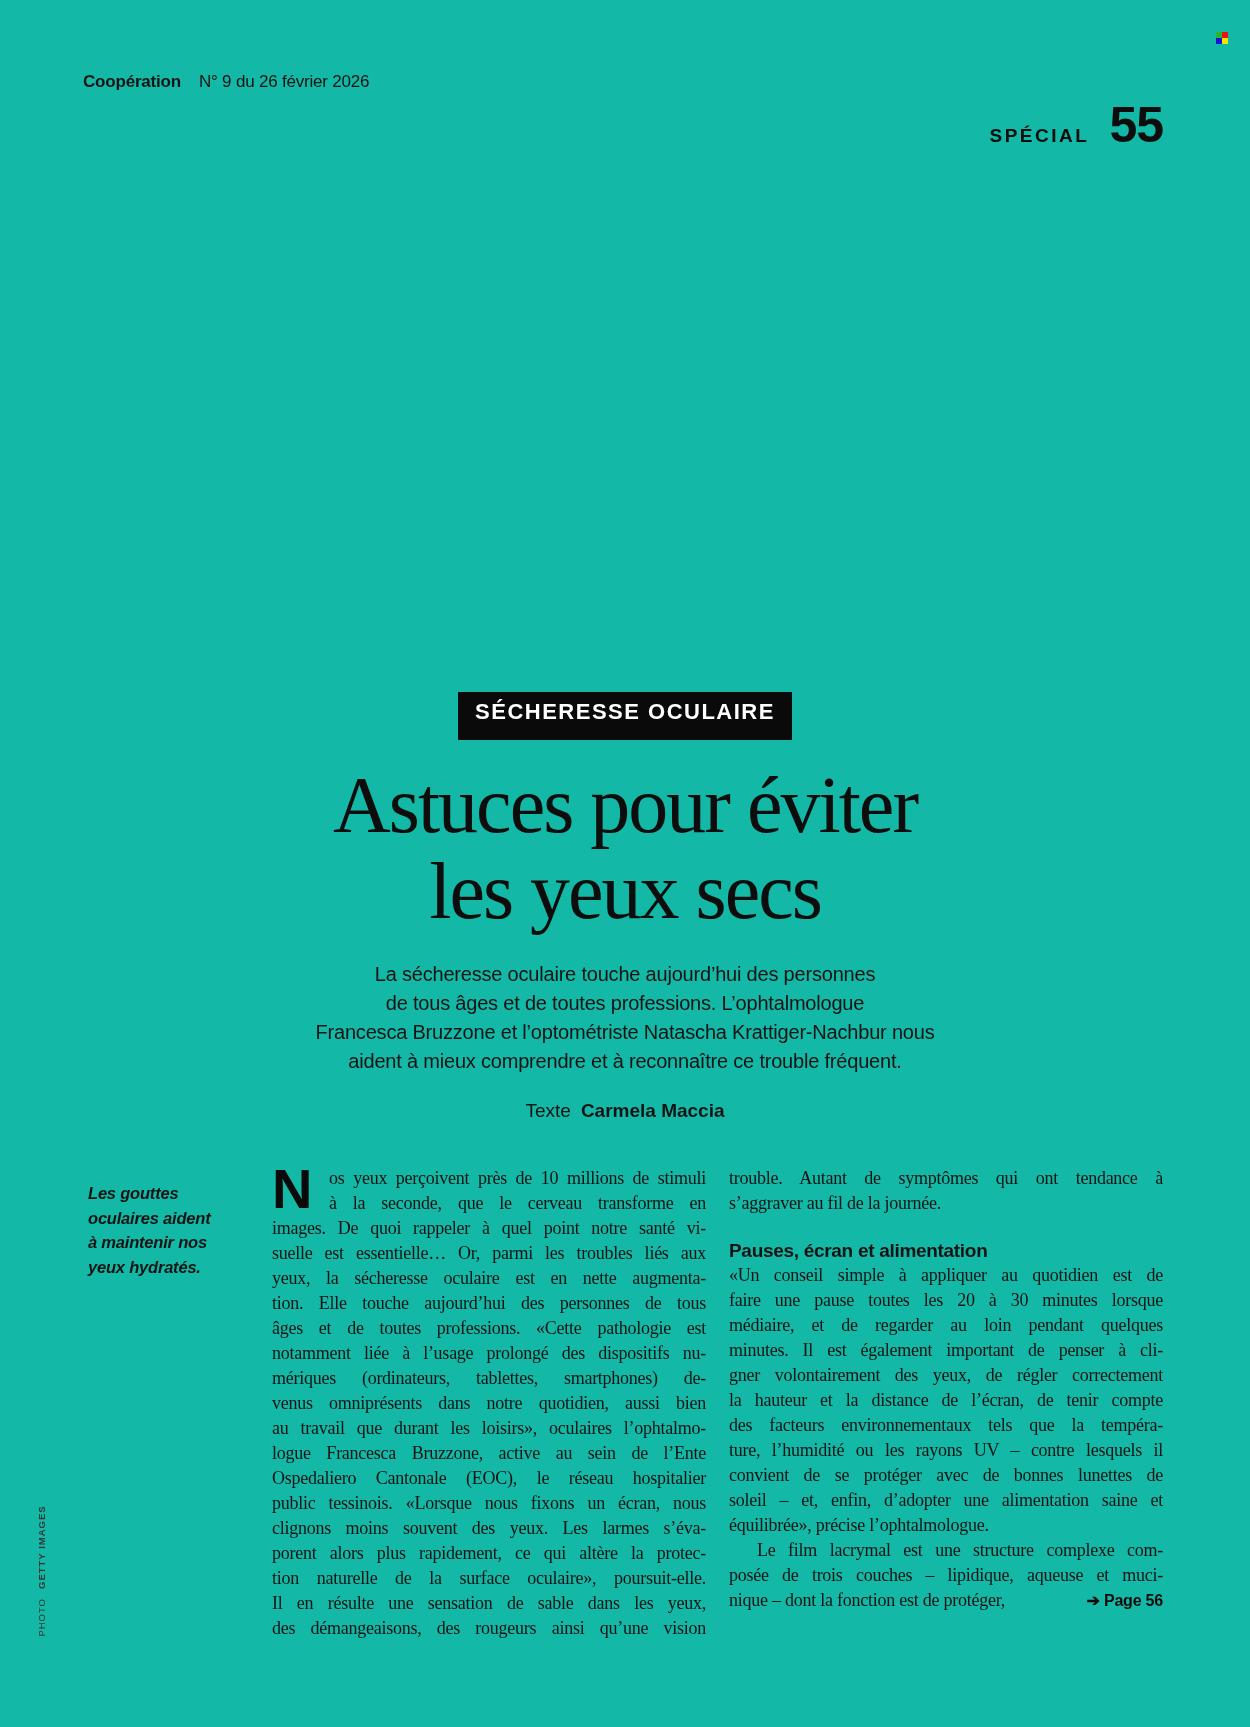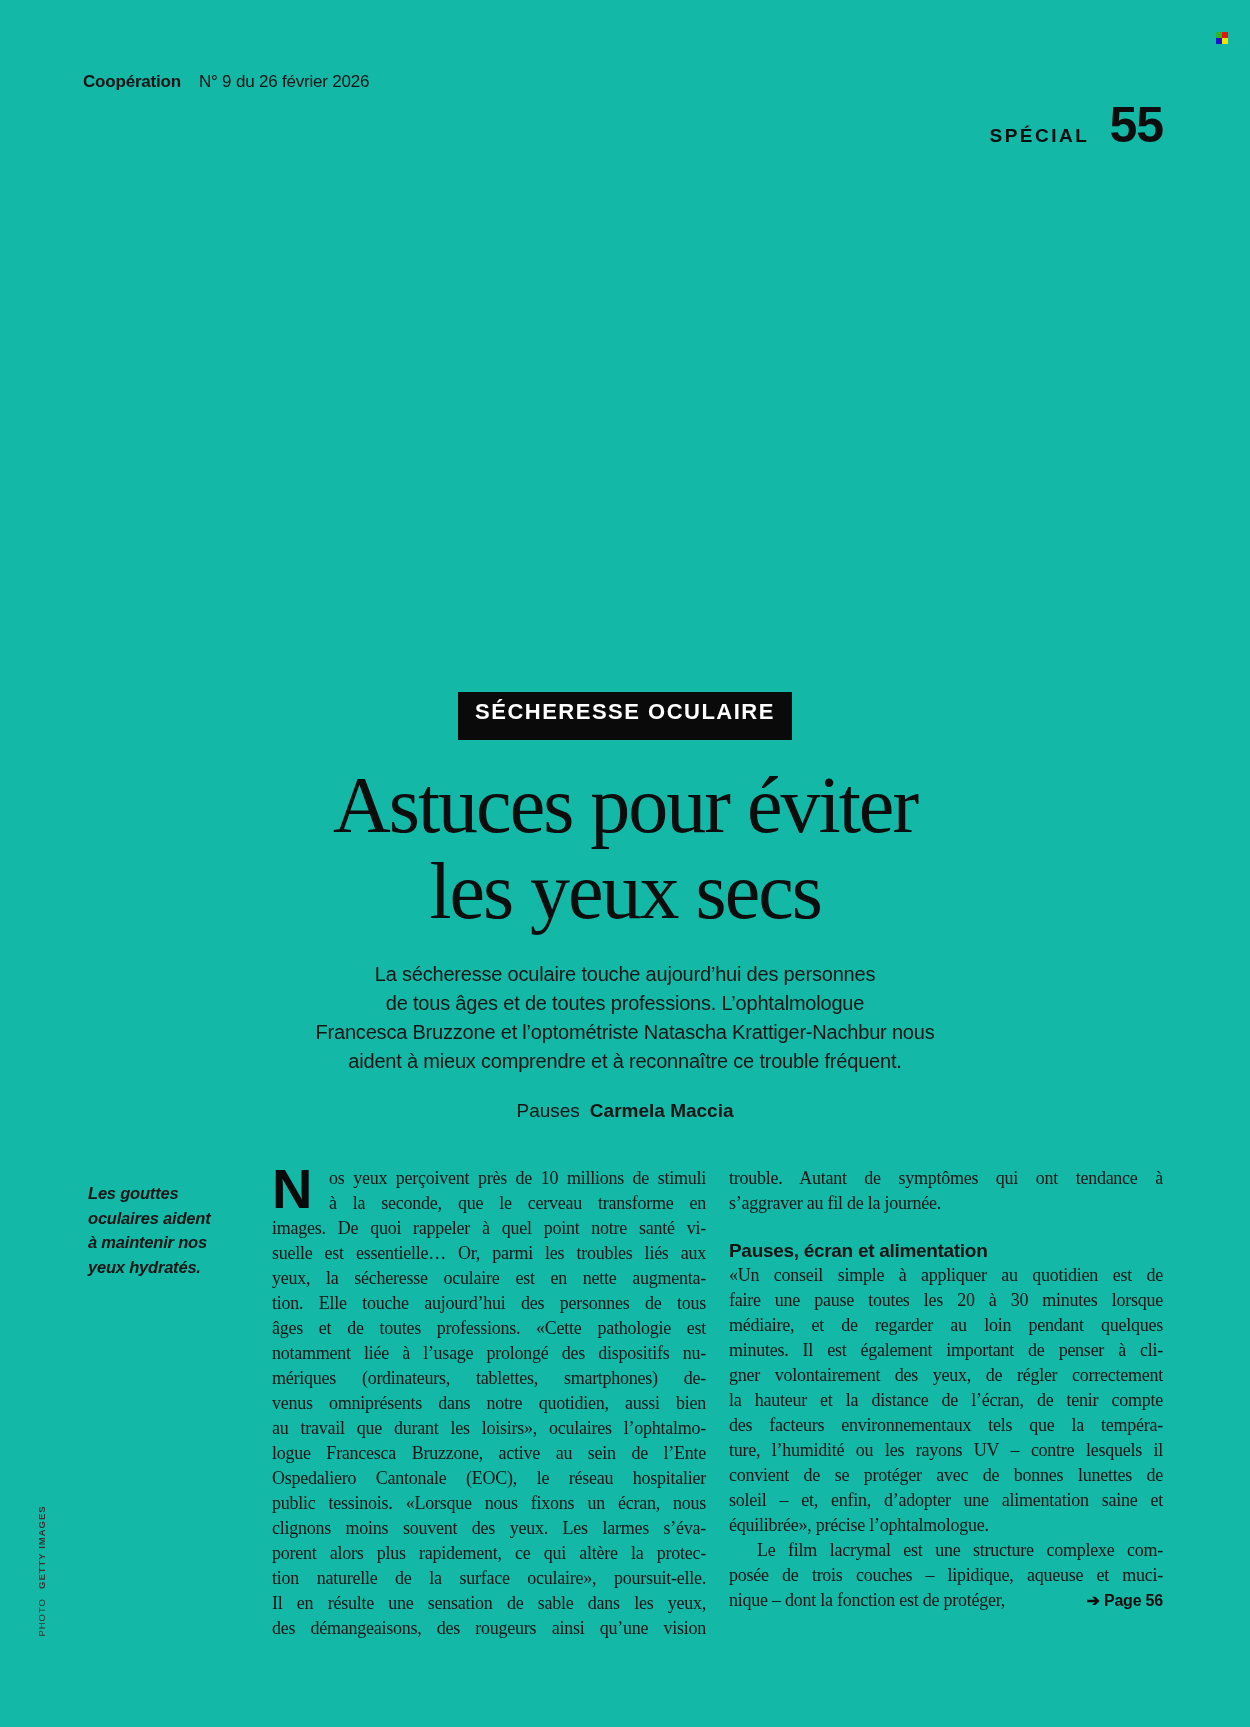--- a/index.html
+++ b/index.html
@@ -120,21 +120,21 @@
       <div>Astuces pour éviter</div>
       <div>les yeux secs</div>
     </div>
     <div class="standfirst">
         <div class="sf-line">La sécheresse oculaire touche aujourd’hui des personnes</div>
         <div class="sf-line">de tous âges et de toutes professions. L’ophtalmologue</div>
         <div class="sf-line">Francesca Bruzzone et l’optométriste Natascha Krattiger-Nachbur nous</div>
         <div class="sf-line">aident à mieux comprendre et à reconnaître ce trouble fréquent.</div>
       </div>
     <div class="byline">
-      <span>Pauses</span><span class="author">Carmela Maccia</span>
+      <span>Texte</span><span class="author">Carmela Maccia</span>
     </div>
   </div>
 
   <div class="caption">
       <div class="cap-line">Les gouttes</div>
       <div class="cap-line">oculaires aident</div>
       <div class="cap-line">à maintenir nos</div>
       <div class="cap-line">yeux hydratés.</div>
     </div>
 

